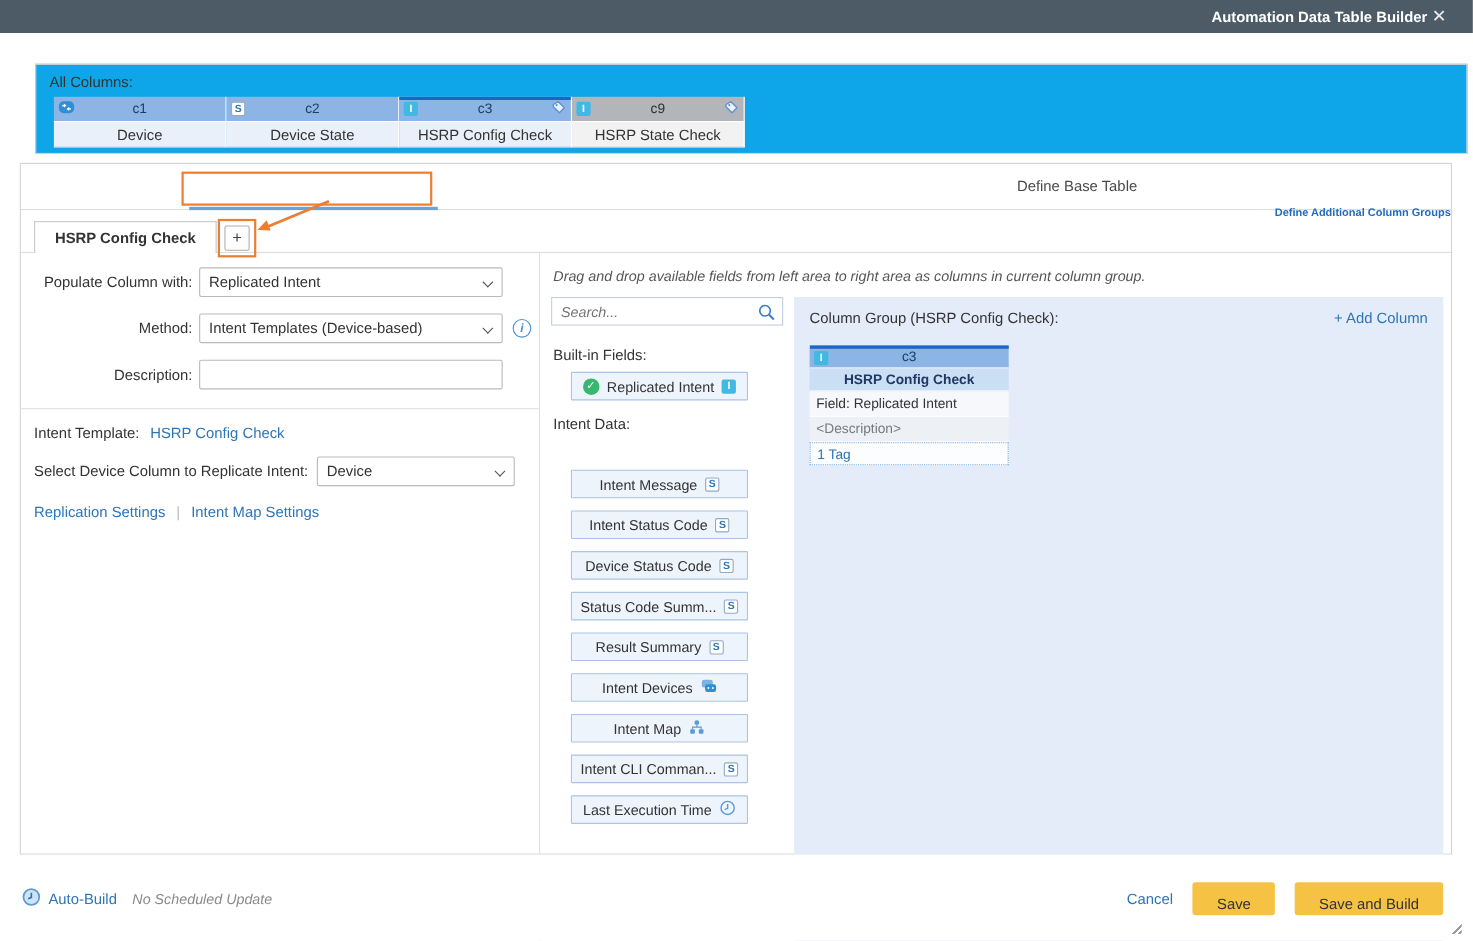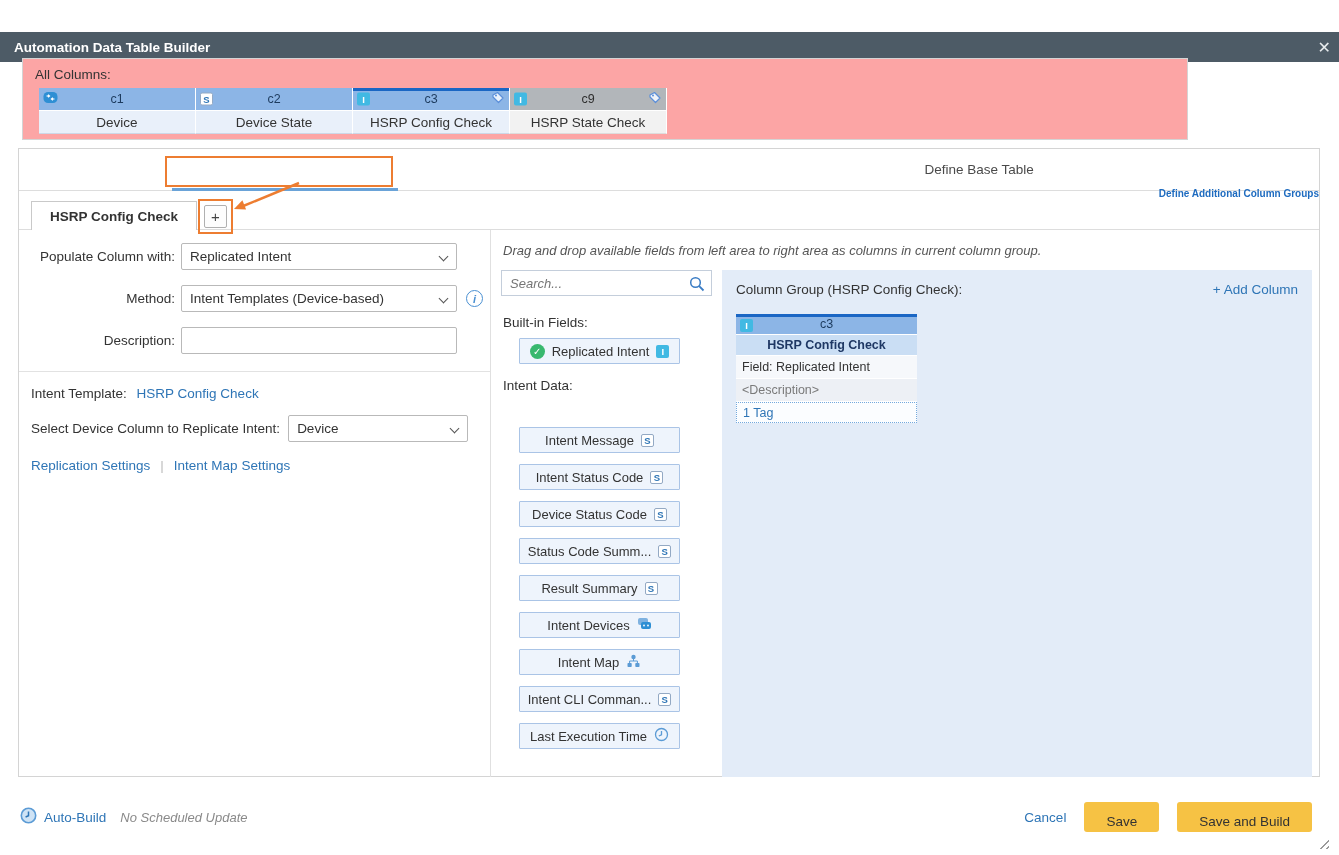--- a/index.html
+++ b/index.html
@@ -1,25 +1,25 @@
 <!DOCTYPE html>
 <html><head>
 <meta charset="utf-8">
 <style>
   * { margin:0; padding:0; box-sizing:border-box; }
   html,body { width:1339px; height:855px; background:#fff; font-family:"Liberation Sans", sans-serif; color:#333; overflow:hidden; }
   body { position:relative; font-size:13.5px; }
 
   
-  .titlebar { position:absolute; left:0; top:0; width:1339px; height:30px; background:#4d5b66; display:flex; align-items:center; justify-content:space-between; padding:0 4px 0 14px;margin-top:32px; }
+  .titlebar { position:absolute; left:0; top:0; width:1339px; height:30px; background:#4d5b66; display:flex; align-items:center; justify-content:flex-end; padding:0 20px 0 14px; }
   .titlebar .title { color:#fff; font-size:13.5px; font-weight:600; }
   .titlebar .close { color:#e8ecee; font-size:16px; cursor:pointer; padding:0 4px; }
 
   
-  .all-columns { position:absolute; left:22px; top:58px; width:1166px; height:82px; border:1px solid #d4d4d4; background:#fca5a5; }
+  .all-columns { position:absolute; left:32px; top:58px; width:1302px; height:82px; border:1px solid #d4d4d4; background:#0ea5e9; }
   .all-columns .ac-label { margin:8px 0 0 12px; font-size:13.5px; color:#333; }
   .ac-table { margin:6px 0 0 16px; width:629px; }
   .ac-row { display:flex; }
   .ac-h { width:157px; height:22px; background:#8cb5e6; position:relative; display:flex; align-items:center; justify-content:center; font-size:12.5px; color:#1d3b5e; border-right:1px solid #fff; cursor:pointer; }
   .ac-h.selected { box-shadow:inset 0 3px 0 0 #1a66c4; }
   .ac-h.gray { background:#b2b6ba; color:#2e2e2e; }
   .ac-c { width:157px; height:24px; background:#e9f0fa; display:flex; align-items:center; justify-content:center; font-size:13.5px; color:#333; border-right:1px solid #fff; border-bottom:1px solid #ccd8e8; border-top:1px solid #fff; cursor:pointer; }
   .ac-c.gray { background:#f2f2f2; border-bottom:1px solid #ddd; }
   .hdr-ico-l { position:absolute; left:4px; top:50%; transform:translateY(-50%); }
   .hdr-ico-r { position:absolute; right:4px; top:50%; transform:translateY(-50%); }

